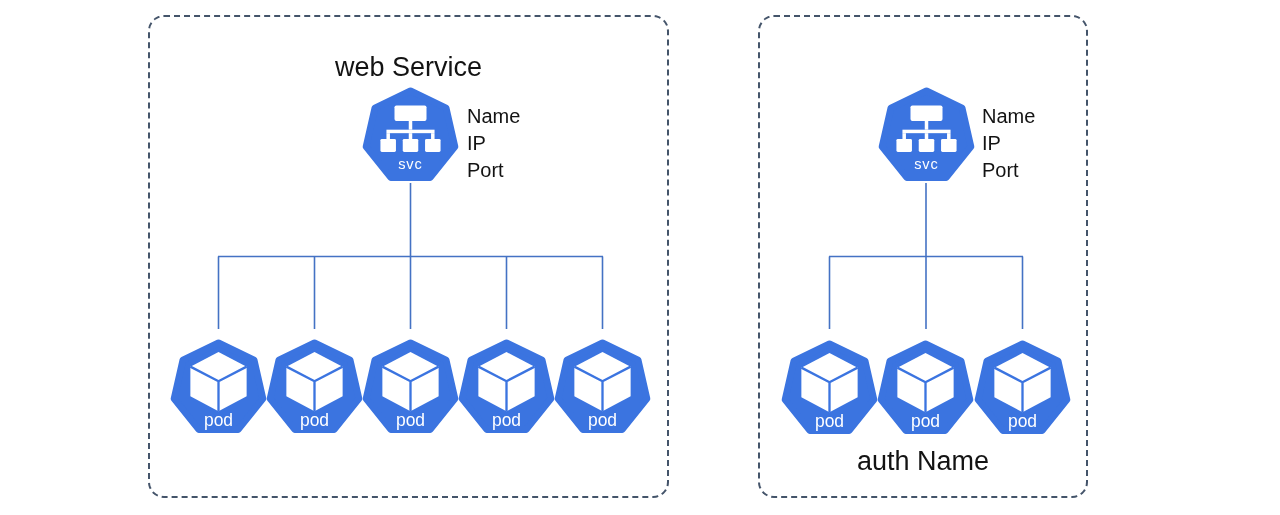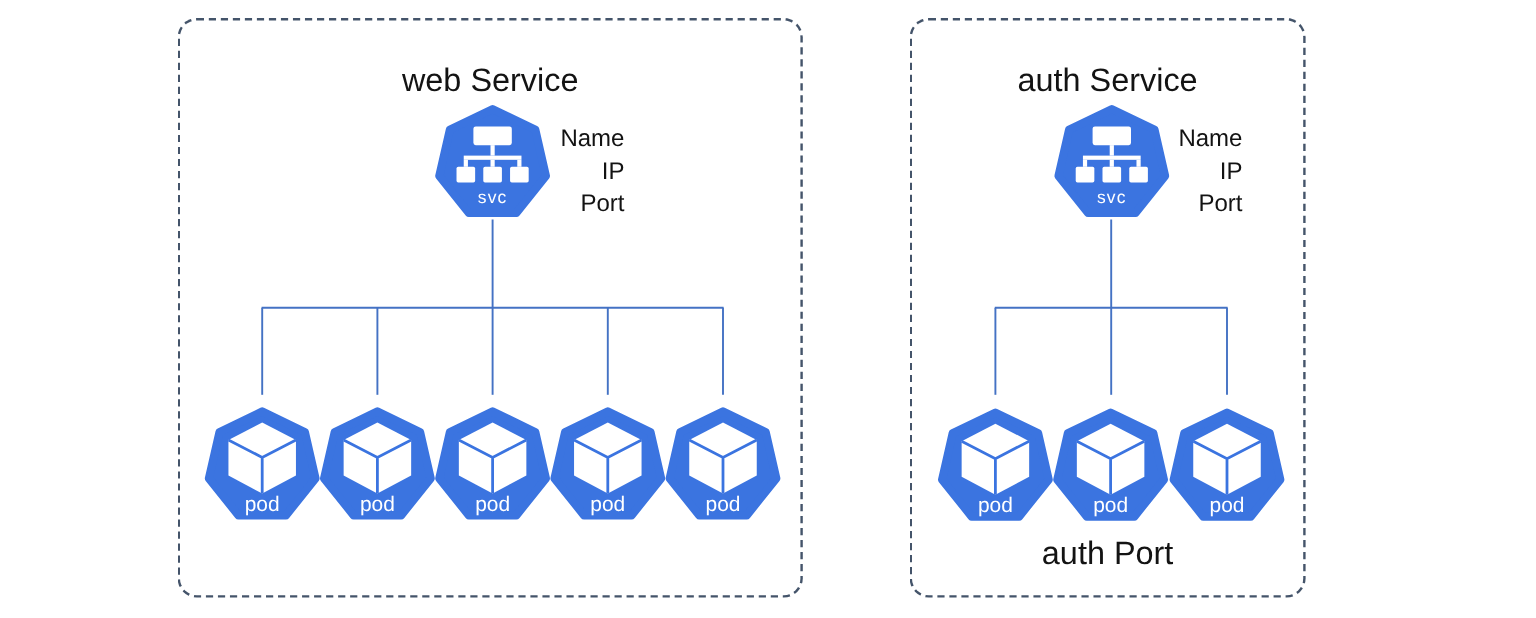--- a/index.html
+++ b/index.html
@@ -19,21 +19,21 @@
   .panel-auth{left:758px;width:330px;}
   .panel-title{position:absolute;top:34px;left:0;width:100%;text-align:center;
     font-size:27px;line-height:32px;color:var(--text-black);}
   .icon{position:absolute;width:97px;height:97px;}
   .hept{fill:var(--icon-blue);stroke:var(--icon-blue);stroke-width:7;stroke-linejoin:round;}
   .glyph{fill:#FFFFFF;}
   .cube-edge{stroke:var(--icon-blue);stroke-width:2.4;fill:none;}
   .icon-label{fill:#FFFFFF;font-family:"Liberation Sans",sans-serif;text-anchor:middle;}
   .svc-label{font-size:15px;letter-spacing:1px;}
   .pod-label{font-size:18px;}
-  .svc-attrs{position:absolute;font-size:20px;line-height:27px;color:var(--text-black);text-align:right;}
+  .svc-attrs{position:absolute;font-size:20px;line-height:27px;color:var(--text-black);}
   .connectors{position:absolute;left:0;top:0;}
   .connectors line{stroke:var(--connector-blue);stroke-width:1.6;}
   .pods-caption{position:absolute;top:428px;left:0;width:100%;text-align:center;
     font-size:27px;line-height:32px;color:var(--text-black);}
 </style>
 </head>
 <body>
 
 <div class="canvas">
 
@@ -101,21 +101,20 @@
       <polygon class="hept" points="50,4 86.7,21.7 95.8,61.5 70.4,93.3 29.6,93.3 4.2,61.5 13.3,21.7"></polygon>
       <polygon class="glyph" points="50,13.5 79,28.5 79,59 50,74.5 21,59 21,28.5"></polygon>
       <path class="cube-edge" d="M21,28.5 L50,43.5 L79,28.5 M50,43.5 L50,74.5"></path>
       <text class="icon-label pod-label" x="50" y="89.5">pod</text>
     </svg>
 
   </div>
 
   <div class="panel panel-auth">
 
-    <div class="panel-title">auth Service</div>
 
     <svg class="connectors" width="330" height="483" viewBox="0 0 330 483">
       <line x1="166" y1="166" x2="166" y2="239.5"></line>
       <line x1="69" y1="239.5" x2="263" y2="239.5"></line>
       <line x1="69.5" y1="239.5" x2="69.5" y2="312"></line>
       <line x1="166" y1="239.5" x2="166" y2="312"></line>
       <line x1="262.5" y1="239.5" x2="262.5" y2="312"></line>
     </svg>
 
     <svg class="icon" style="left:118px;top:70px;" viewBox="0 0 100 100">
@@ -152,16 +151,16 @@
       <path class="cube-edge" d="M21,28.5 L50,43.5 L79,28.5 M50,43.5 L50,74.5"></path>
       <text class="icon-label pod-label" x="50" y="89.5">pod</text>
     </svg>
     <svg class="icon" style="left:214px;top:323px;" viewBox="0 0 100 100">
       <polygon class="hept" points="50,4 86.7,21.7 95.8,61.5 70.4,93.3 29.6,93.3 4.2,61.5 13.3,21.7"></polygon>
       <polygon class="glyph" points="50,13.5 79,28.5 79,59 50,74.5 21,59 21,28.5"></polygon>
       <path class="cube-edge" d="M21,28.5 L50,43.5 L79,28.5 M50,43.5 L50,74.5"></path>
       <text class="icon-label pod-label" x="50" y="89.5">pod</text>
     </svg>
 
-    <div class="pods-caption">auth Port</div>
+    <div class="pods-caption">auth Name</div>
   </div>
 
 </div>
 
 </body></html>

